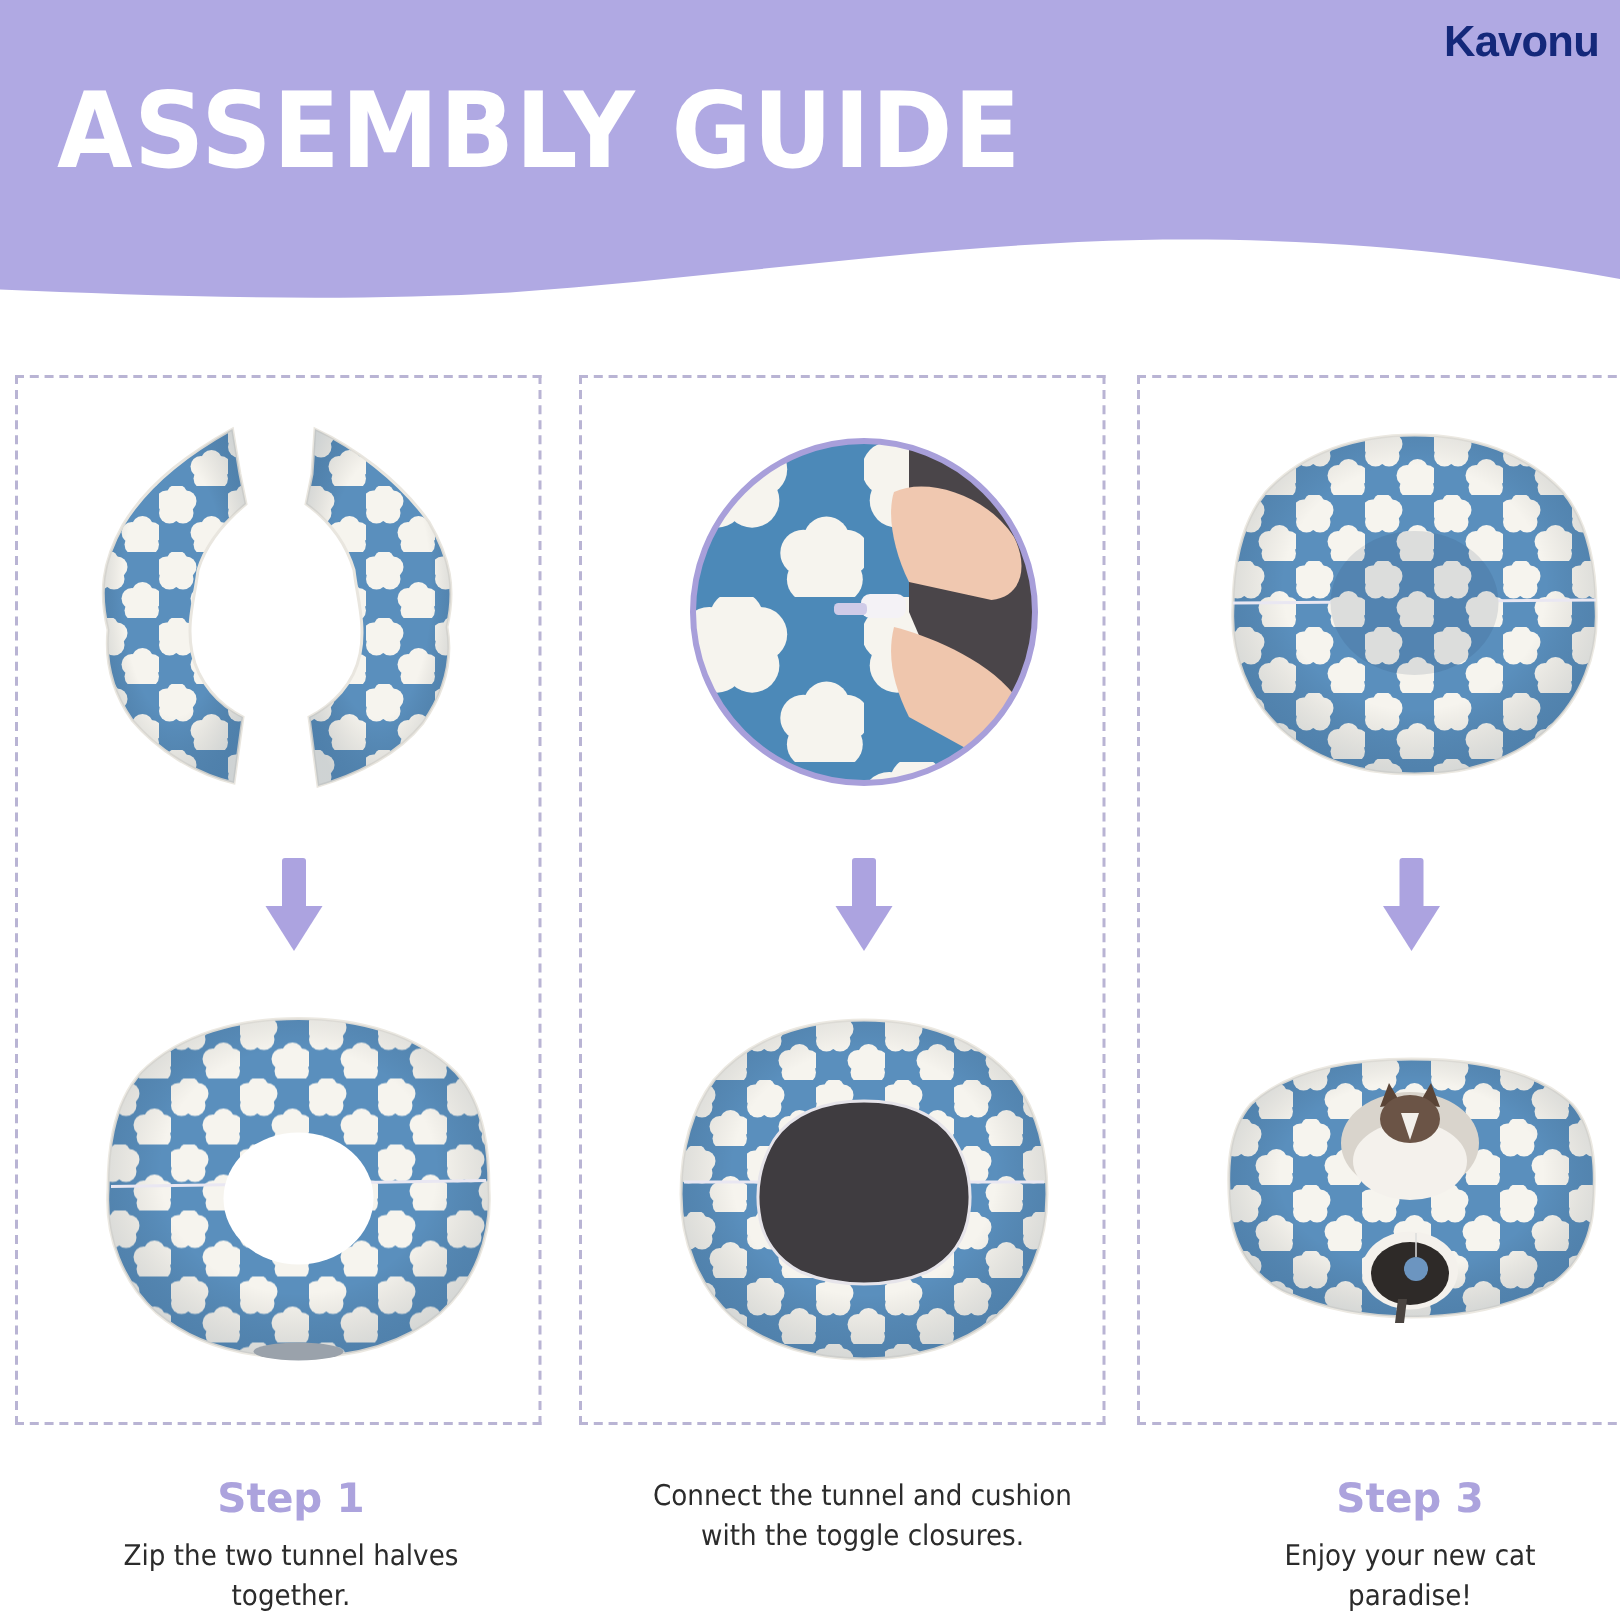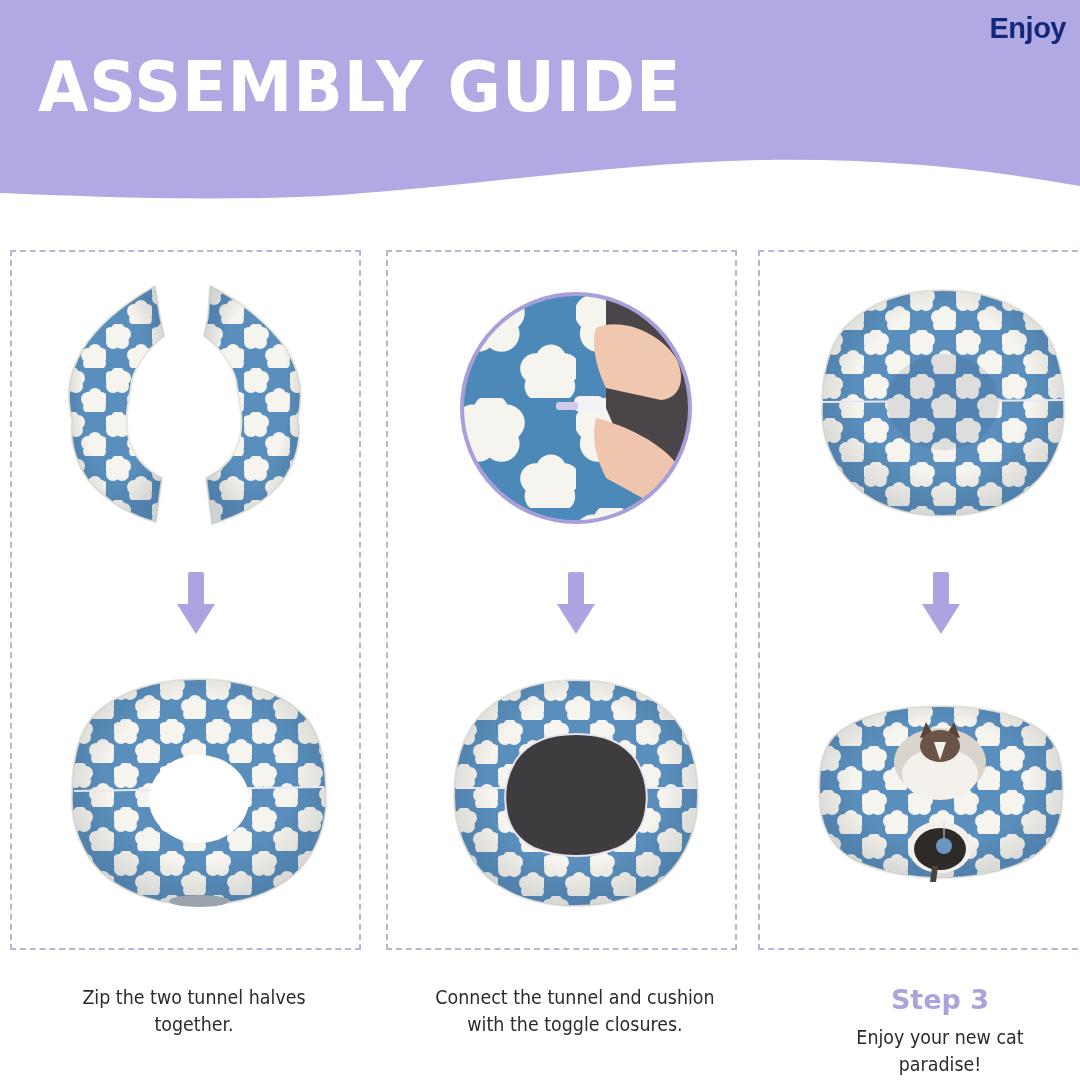--- a/index.html
+++ b/index.html
@@ -49,21 +49,21 @@
       font-size: 19px; color: #2b2b2b; line-height: 27px; margin-top: 4px;
       transform: scaleX(0.92);
     }
   </style>
 </head>
 <body>
 
 <svg class="header-wave" viewBox="0 0 1080 200" preserveAspectRatio="none">
   <path d="M0,0 L1080,0 L1080,186 C980,168 880,158 760,160 C620,163 480,185 340,195 C220,202 100,197 0,193 Z" fill="#b0a9e3"></path>
 </svg>
-<div class="brand-logo">Enjoy</div>
+<div class="brand-logo">Kavonu</div>
 <div class="page-title">ASSEMBLY GUIDE</div>
 
 <div class="panel panel-1"></div>
 <div class="panel panel-2"></div>
 <div class="panel panel-3"></div>
 
 <svg width="0" height="0" style="position:absolute">
   <defs>
     <g id="cloud">
       <circle cx="0" cy="-6" r="7" fill="#f6f4ee"></circle>
@@ -165,20 +165,21 @@
   <ellipse cx="124" cy="44" rx="20" ry="16" fill="#6b5446"></ellipse>
   <path d="M118,40 L124,58 L130,40 Z" fill="#f4f1ec"></path>
   <ellipse cx="124" cy="145" rx="32" ry="26" fill="#f4f1ec"></ellipse>
   <ellipse cx="124" cy="147" rx="26" ry="21" fill="#2e2a28"></ellipse>
   <circle cx="128" cy="144" r="8" fill="#6c95c0"></circle>
   <line x1="128" y1="120" x2="128" y2="136" stroke="#dcdcdc" stroke-width="1"></line>
   <path d="M116,164 L114,180 L120,180 L122,164 Z" fill="#4a4440"></path>
 </svg>
 
 <div class="step step-1">
+  <div class="step-title">Step 1</div>
   <div class="step-desc">
     <div>Zip the two tunnel halves</div>
     <div>together.</div>
   </div>
 </div>
 <div class="step step-2">
   <div class="step-desc">
     <div>Connect the tunnel and cushion</div>
     <div>with the toggle closures.</div>
   </div>

